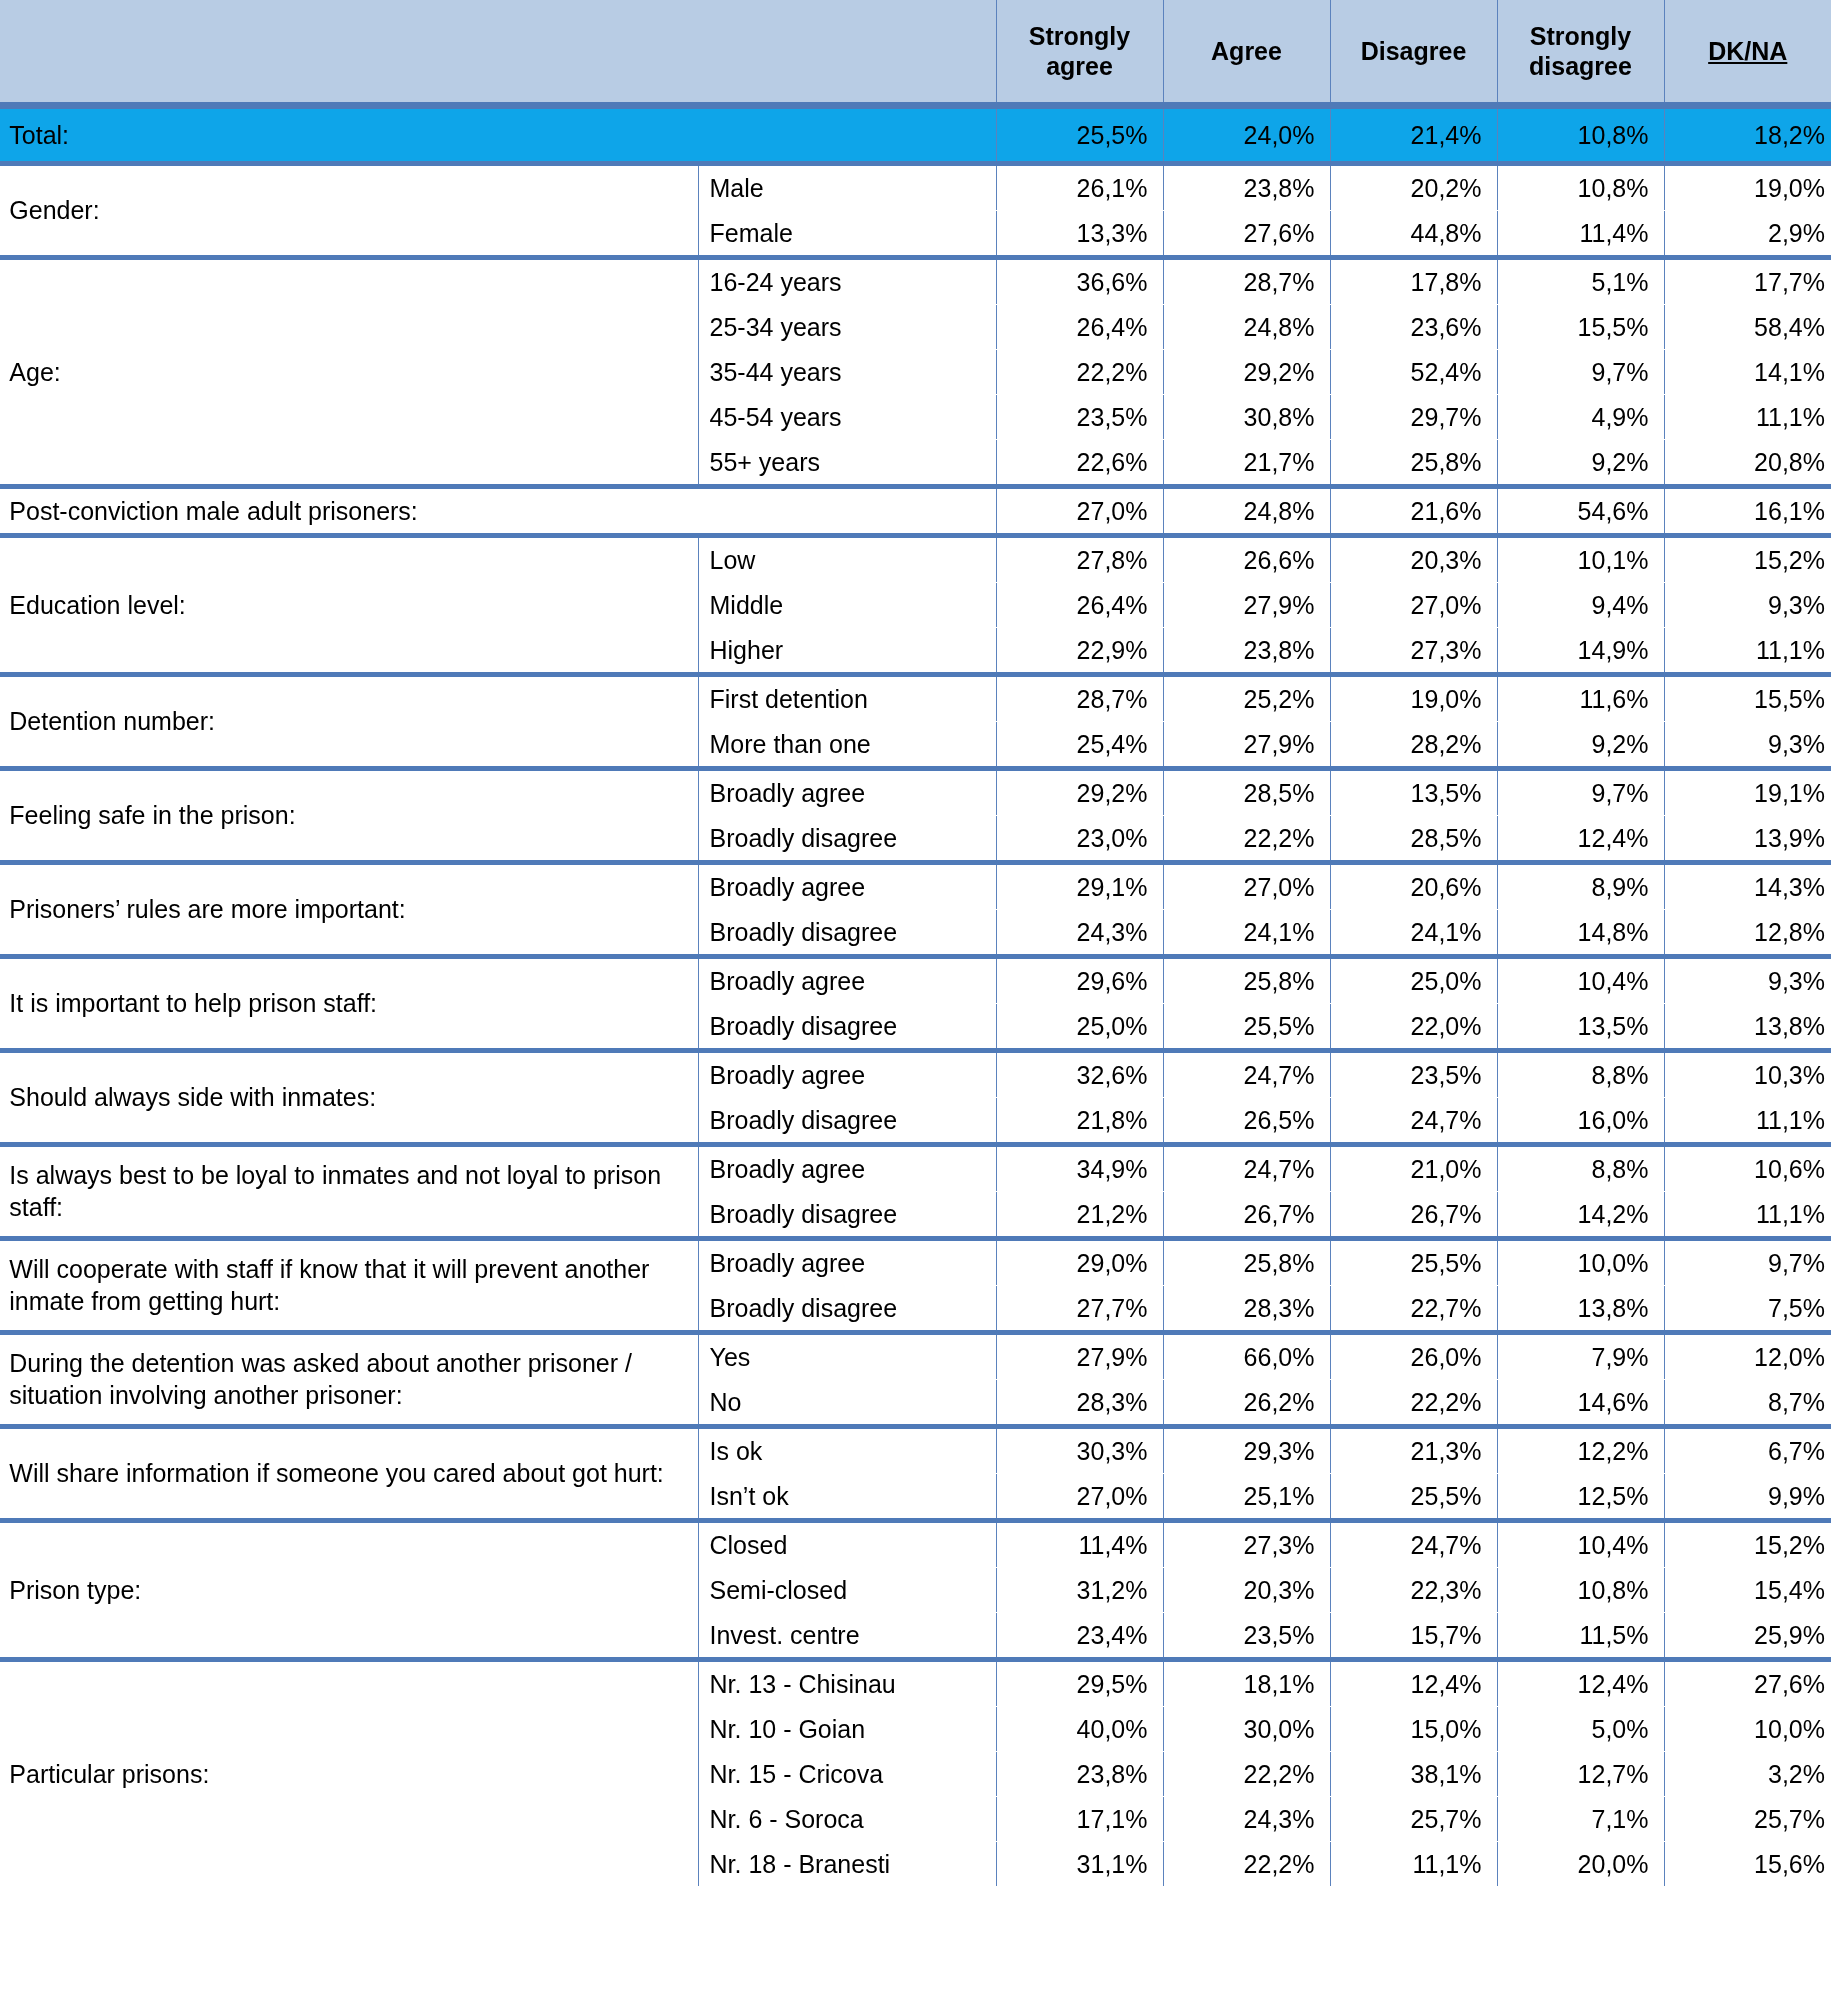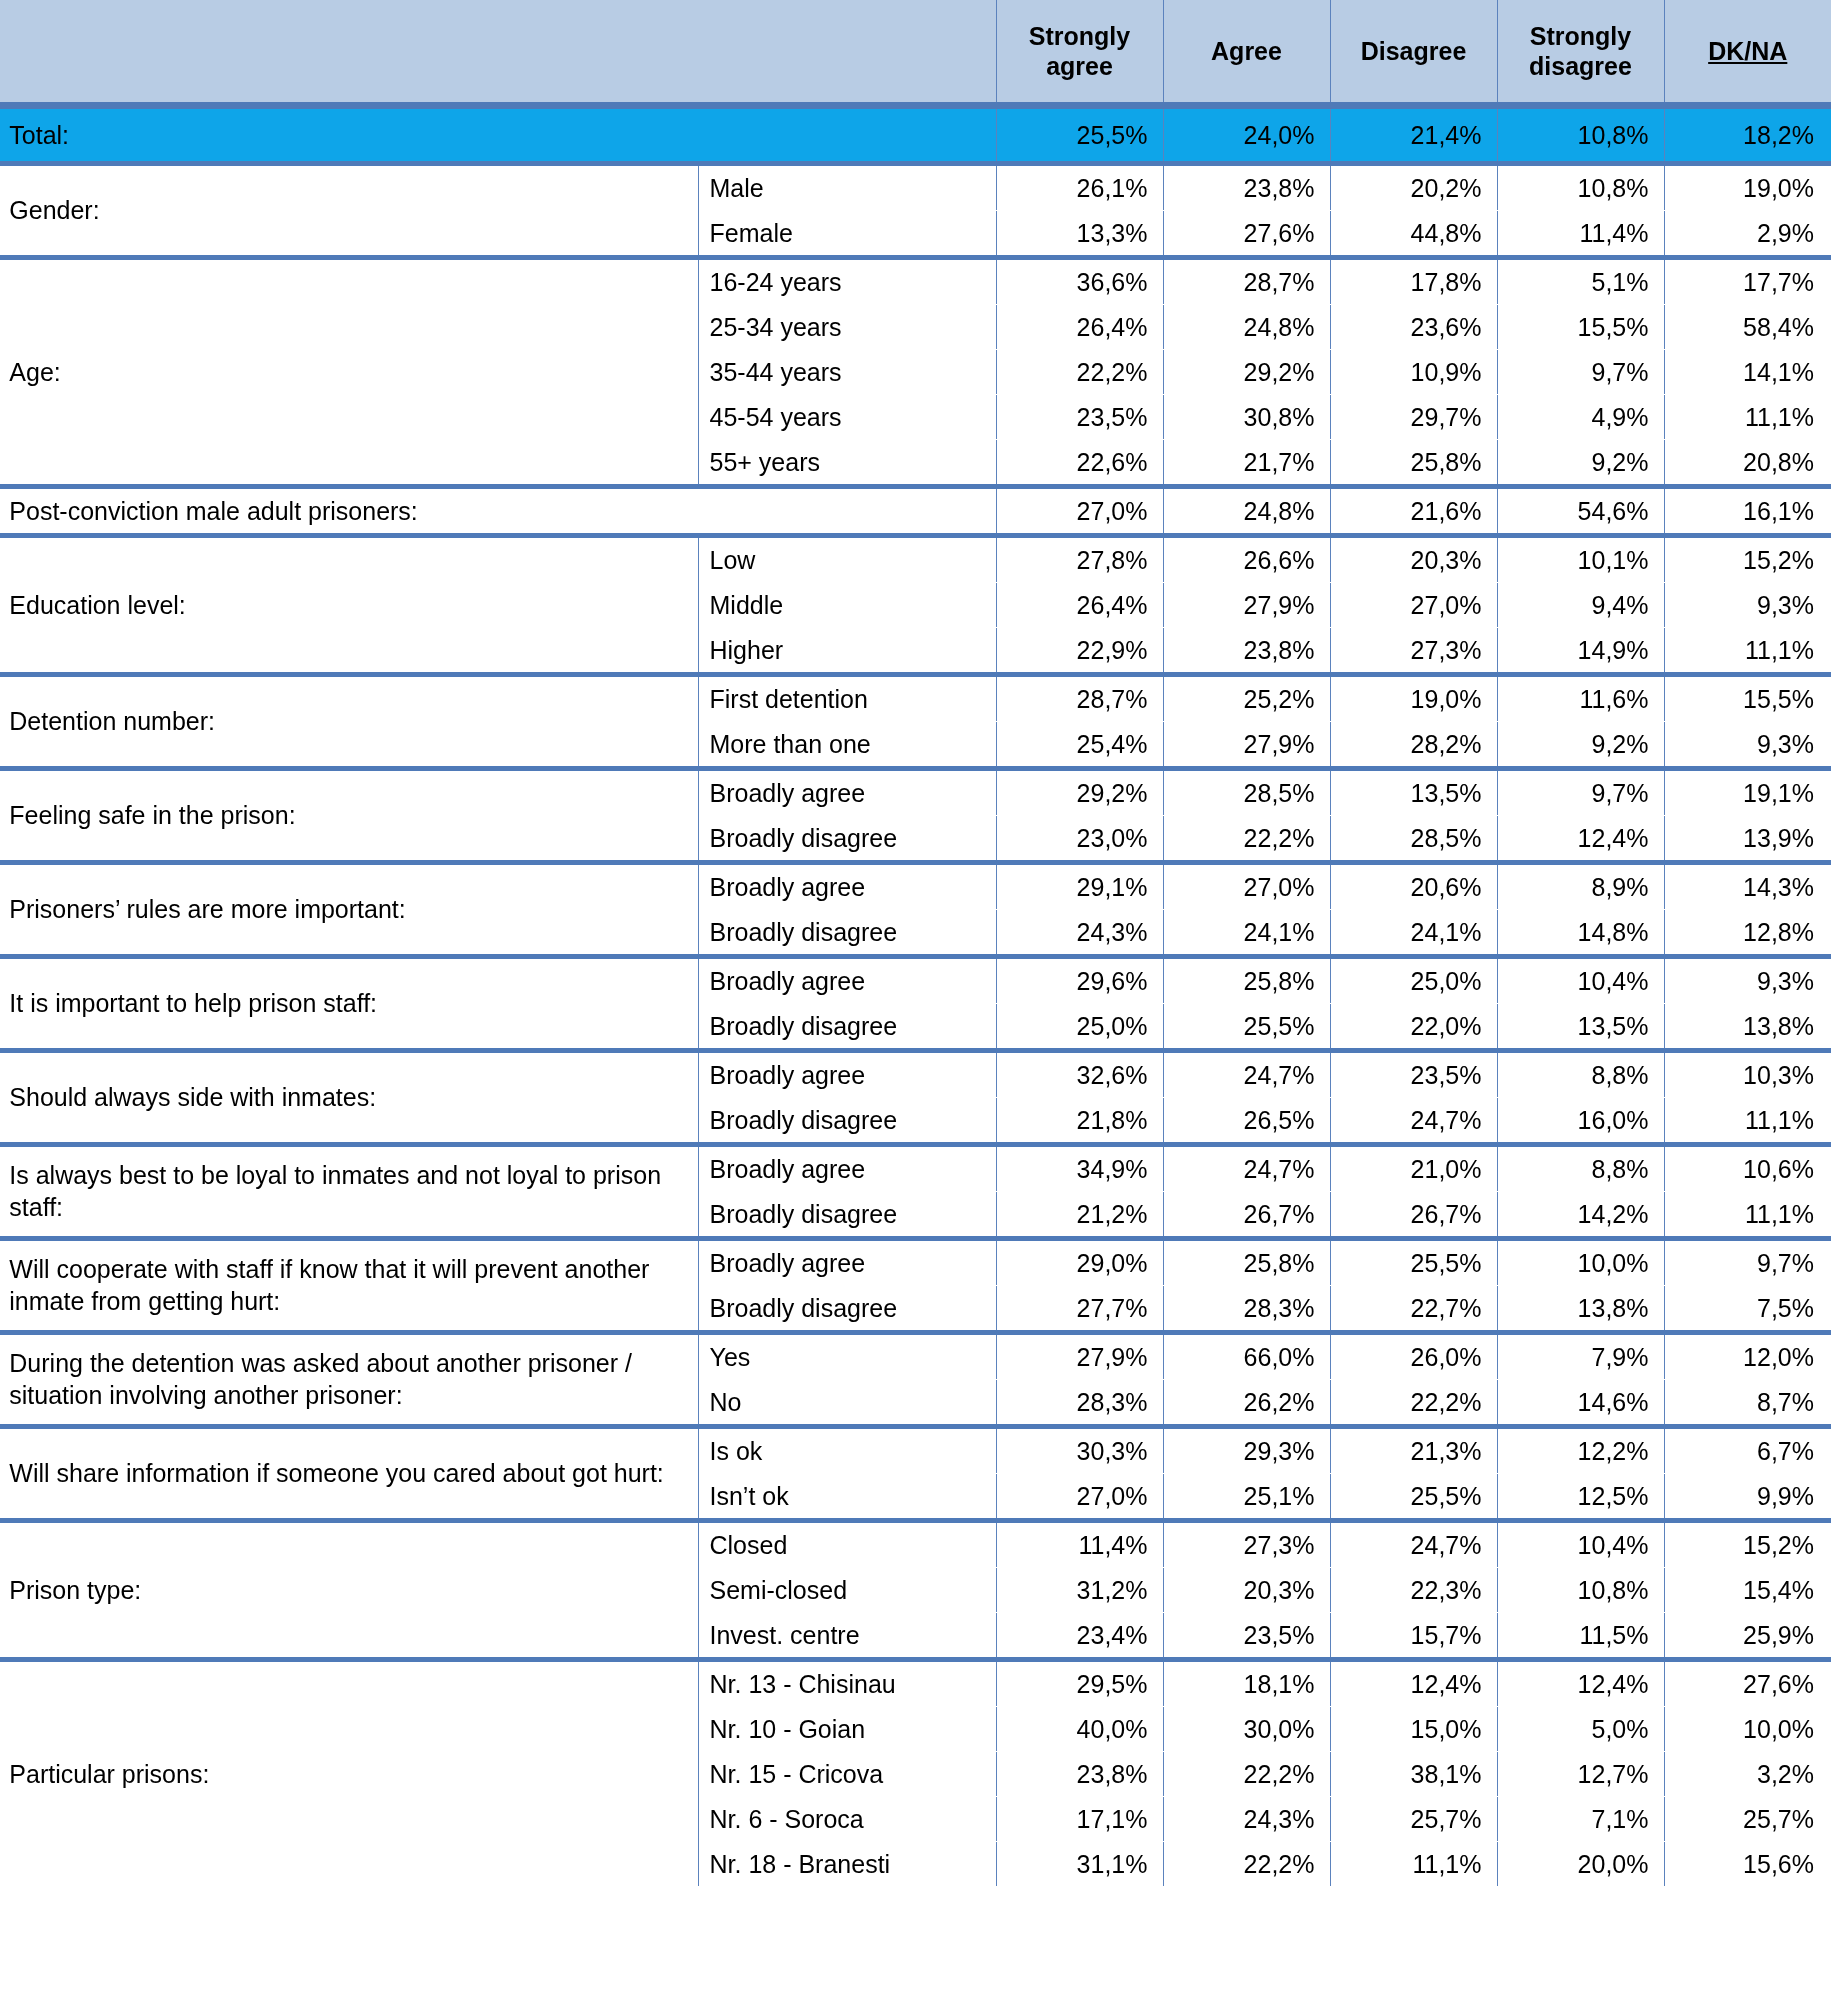--- a/index.html
+++ b/index.html
@@ -77,21 +77,21 @@
   td.lab2 {
     text-align: left;
     padding-left: 11px;
   }
   td.num {
     text-align: right;
     padding-right: 15px;
   }
   td.num.last {
     border-right: 0;
-    padding-right: 17px;
+    padding-right: 6px;
   }
 
   
   tr.sub td.lab2,
   tr.sub td.num {
     border-top: 1.9px solid #7d9fd0;
   }
 
   
   tr.group-top > td {
@@ -177,21 +177,21 @@
         <td class="num">26,4%</td>
         <td class="num">24,8%</td>
         <td class="num">23,6%</td>
         <td class="num">15,5%</td>
         <td class="num last">58,4%</td>
       </tr>
       <tr class="sub">
         <td class="lab2">35-44 years</td>
         <td class="num">22,2%</td>
         <td class="num">29,2%</td>
-        <td class="num">10,9%</td>
+        <td class="num">52,4%</td>
         <td class="num">9,7%</td>
         <td class="num last">14,1%</td>
       </tr>
       <tr class="sub">
         <td class="lab2">45-54 years</td>
         <td class="num">23,5%</td>
         <td class="num">30,8%</td>
         <td class="num">29,7%</td>
         <td class="num">4,9%</td>
         <td class="num last">11,1%</td>

